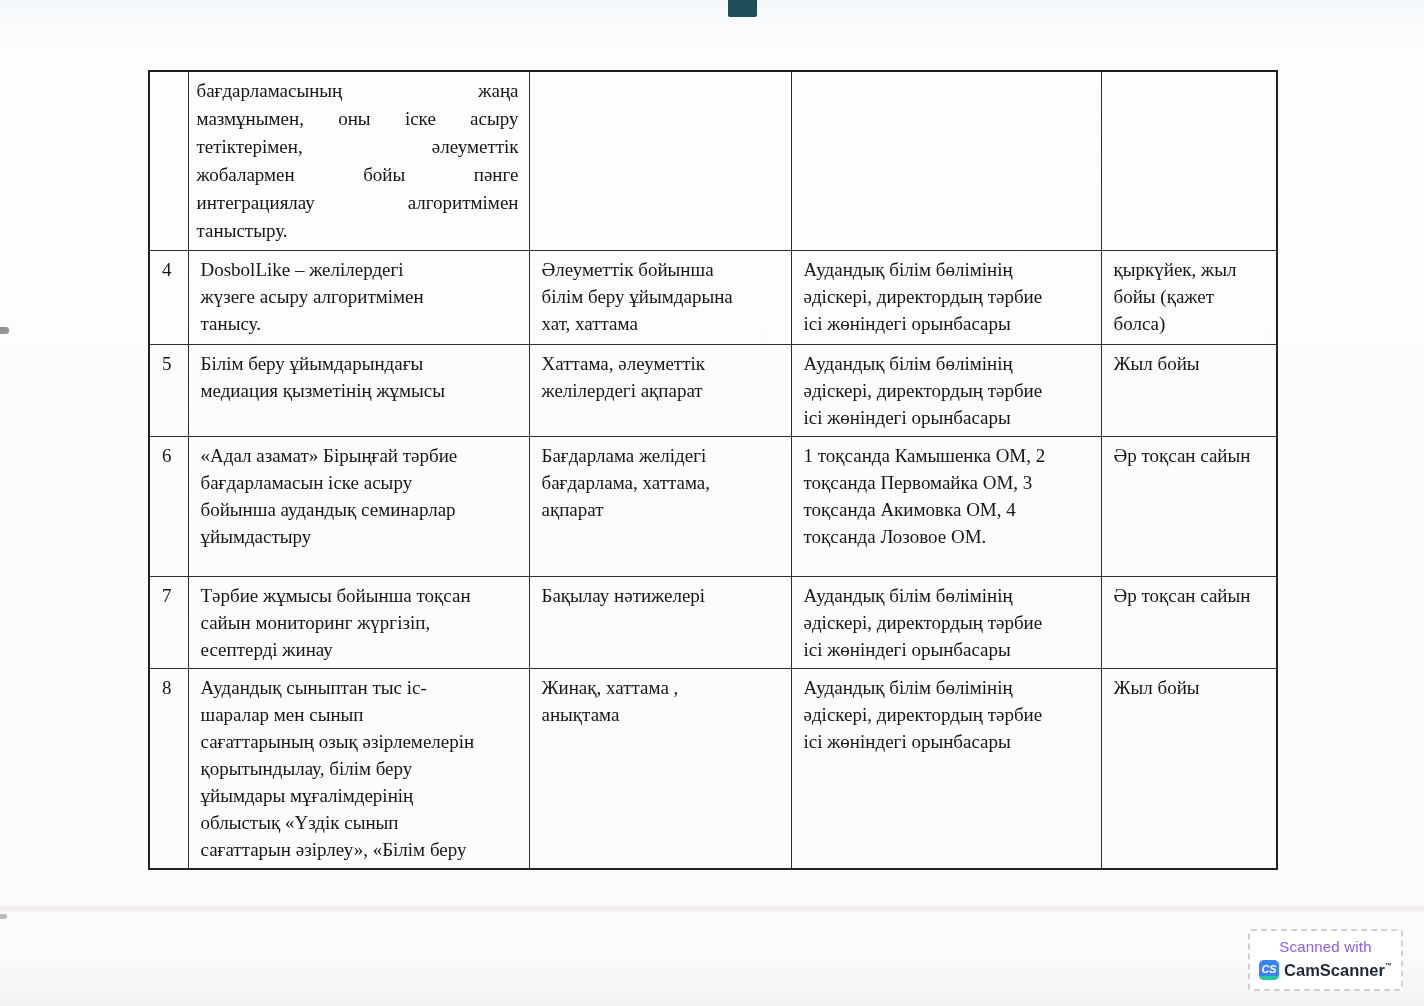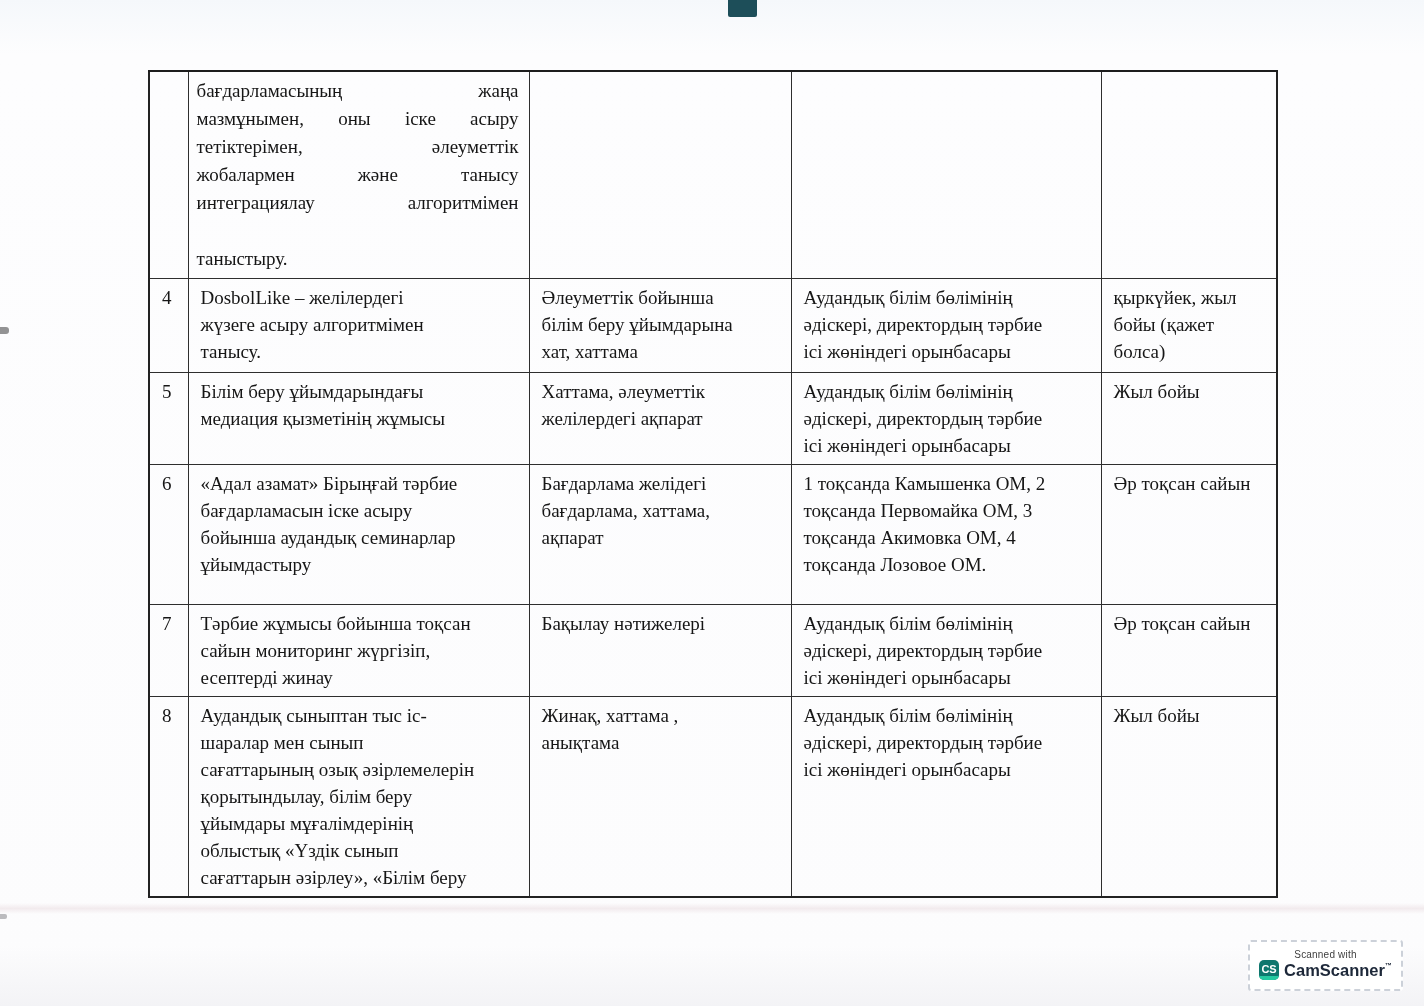--- a/index.html
+++ b/index.html
@@ -95,40 +95,40 @@
   }
   
   .jline {
     display: block;
     text-align: justify;
     text-align-last: justify;
     line-height: 28px;
   }
   .jline.last {
     text-align-last: left;
-    margin-top: 28px;
   }
 
   
   .cs-badge {
     position: absolute;
     right: 21px;
     bottom: 15px;
     width: 139px;
     background: #ffffff;
     border: 2px dashed #ccd1d9;
     border-radius: 3px;
     padding: 7px 6px 9px 6px;
     text-align: center;
     font-family: "Liberation Sans", sans-serif;
   }
   .cs-badge .scanned-with {
-    font-size: 10px;
-    color: #404040;
+    font-size: 15px;
+    color: #8b5cf6;
     letter-spacing: 0.2px;
+    margin-bottom: 5px;
   }
   .cs-brand-row {
     display: flex;
     align-items: center;
     justify-content: center;
     gap: 5px;
   }
   .cs-logo {
     position: relative;
     width: 20px;
@@ -187,21 +187,21 @@
       <col style="width:310px">
       <col style="width:176px">
     </colgroup>
     <tbody>
         <tr style="height:168px;">
       <td class="num"></td>
       <td style="white-space:normal;">
         <span class="jline">бағдарламасының жаңа</span>
         <span class="jline">мазмұнымен, оны іске асыру</span>
         <span class="jline">тетіктерімен, әлеуметтік</span>
-        <span class="jline">жобалармен және танысу</span>
+        <span class="jline">жобалармен бойы пәнге</span>
         <span class="jline">интеграциялау алгоритмімен</span>
         <span class="jline last">таныстыру.</span>
       </td>
       <td></td>
       <td></td>
       <td></td>
     </tr>
     <tr style="height:94px;">
       <td class="num">4</td>
       <td>DosbolLike – желілердегі
@@ -269,21 +269,21 @@
 әдіскері, директордың тәрбие
 ісі жөніндегі орынбасары</td>
       <td>Жыл бойы</td>
     </tr>
   </tbody>
     </table>
 
   <div class="cs-badge">
     <div class="scanned-with">Scanned with</div>
     <div class="cs-brand-row">
-      <span class="cs-logo" style="background:#0f766e;">
+      <span class="cs-logo" style="background:#3b82f6;font-style:italic;">
         <span class="cs-letters">CS</span>
         <span class="cs-accent" style="background:#25c9a1;"></span>
       </span>
       <span class="cs-brand-name"><span>CamScanner</span><span class="cs-tm">™</span></span>
     </div>
   </div>
 
 </div>
 
 </body></html>

